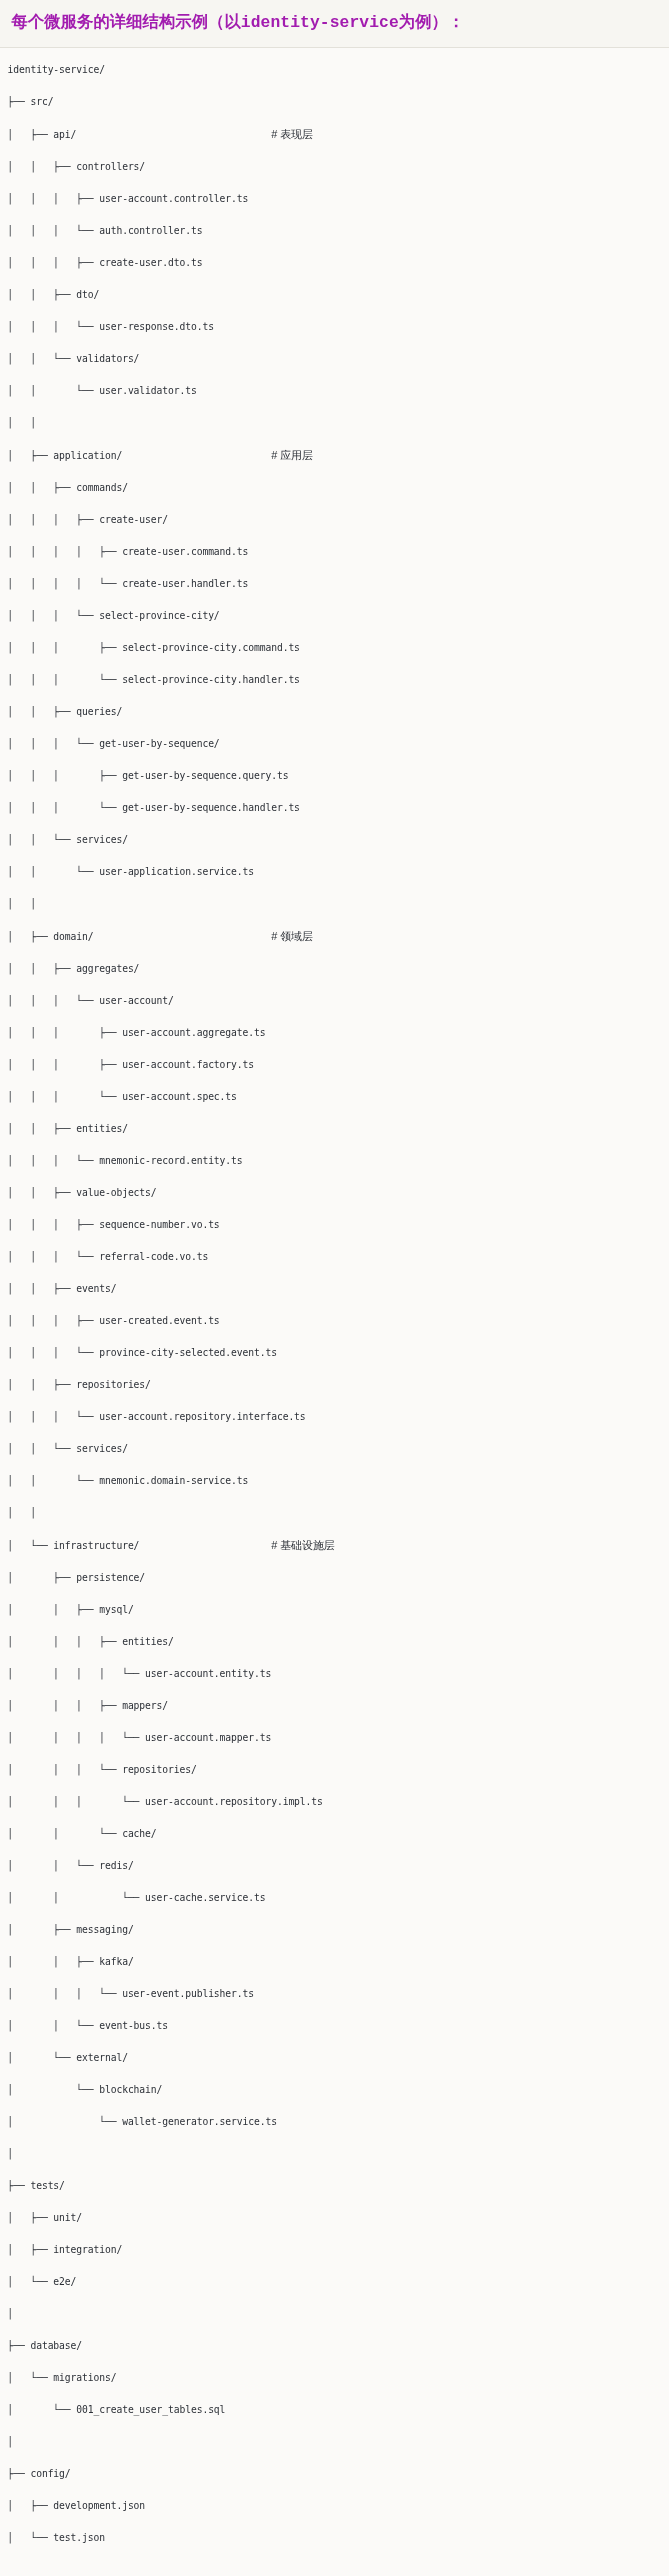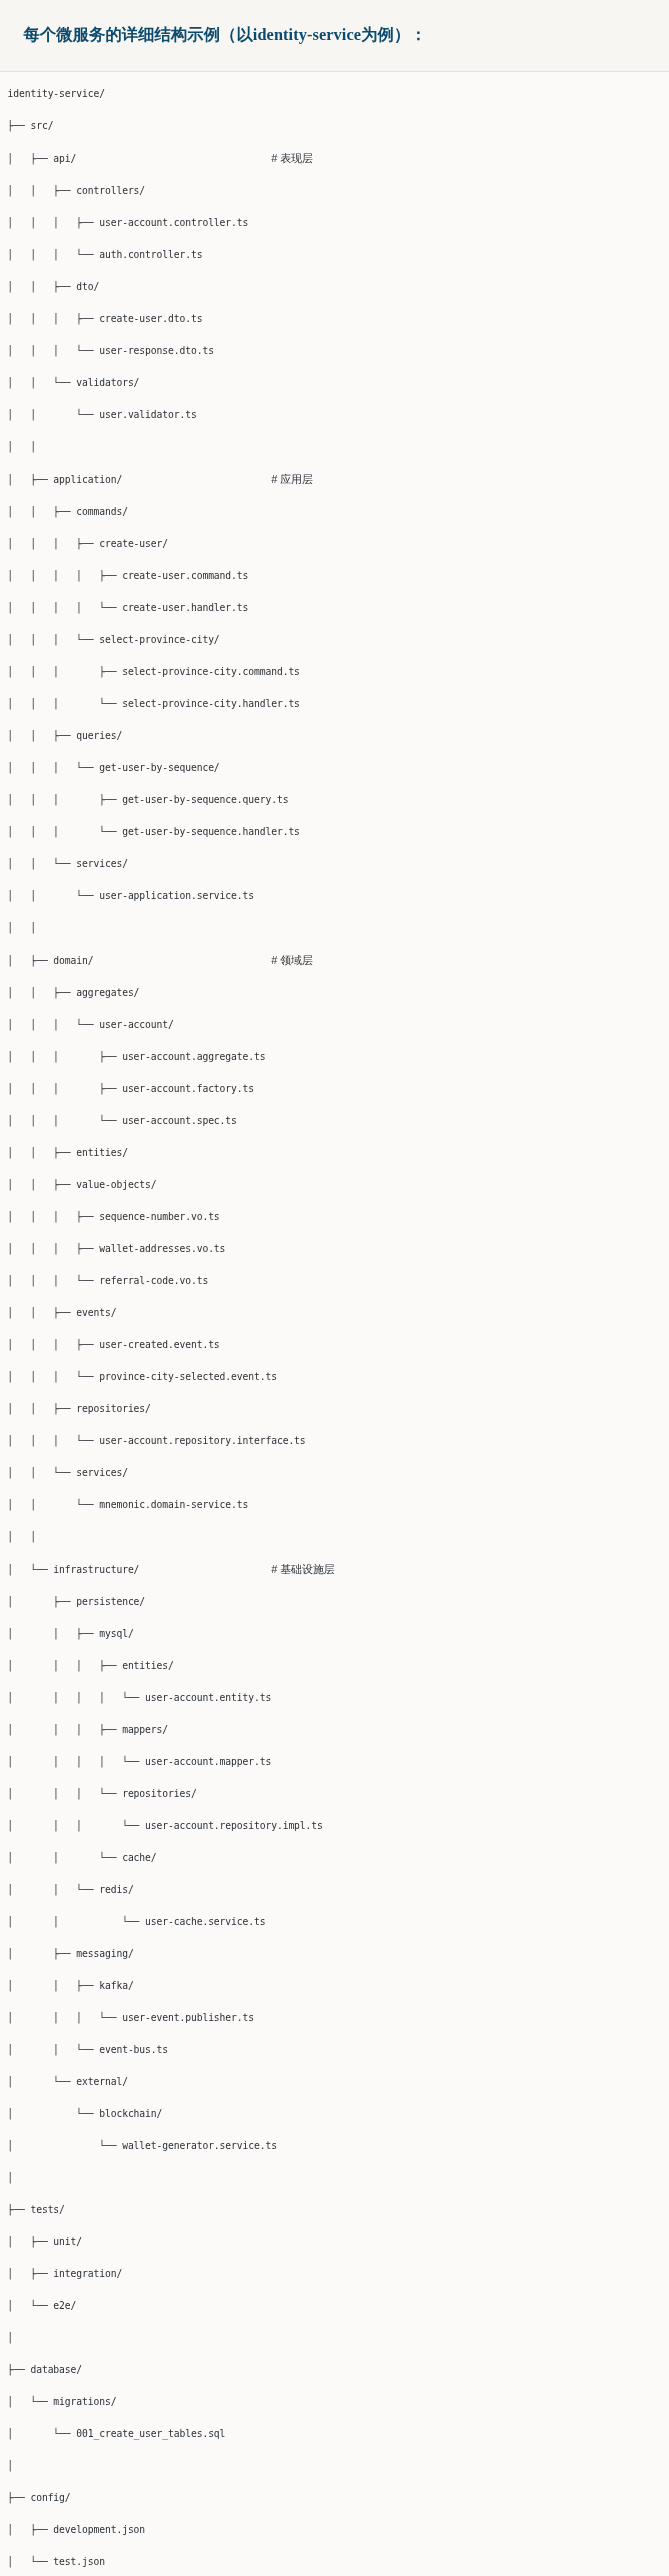--- a/index.html
+++ b/index.html
@@ -19,23 +19,23 @@
   .title-block {
     background: #f7f6f2;
     padding: 8.8px 7.5px 10px 7.5px;
     border-bottom: 0.6px solid #e3e1da;
   }
   .doc-title {
     font-size: 16.3px;
     font-weight: bold;
     line-height: 1.25;
     letter-spacing: 0.1px;
-    color: #0c4a6e;
-    margin: 16px;
-    font-family: Liberation Serif, serif;
+    color: #a21caf;
+    margin: 4px;
+    font-family: Liberation Mono, monospace;
   }
 
   
   .tree-block {
     background: #fbfaf8;
     padding: 13.8px 7.5px 16.3px 7.5px;
     border-bottom: 0.6px solid #e3e1da;
   }
   .tree {
     margin: 0;
@@ -63,22 +63,22 @@
   <h1 class="doc-title">每个微服务的详细结构示例（以identity-service为例）：</h1>
 </section>
 
 <section class="tree-block">
   <pre class="tree" id="tree-root"><span class="row"><span>identity-service/</span></span>
 <span class="row"><span>├── src/</span></span>
 <span class="row"><span>│   ├── api/</span><span>                                  </span><span class="cmt"># 表现层</span></span>
 <span class="row"><span>│   │   ├── controllers/</span></span>
 <span class="row"><span>│   │   │   ├── user-account.controller.ts</span></span>
 <span class="row"><span>│   │   │   └── auth.controller.ts</span></span>
+<span class="row"><span>│   │   │   ├── create-user.dto.ts</span></span>
 <span class="row"><span>│   │   ├── dto/</span></span>
-<span class="row"><span>│   │   │   ├── create-user.dto.ts</span></span>
 <span class="row"><span>│   │   │   └── user-response.dto.ts</span></span>
 <span class="row"><span>│   │   └── validators/</span></span>
 <span class="row"><span>│   │       └── user.validator.ts</span></span>
 <span class="row"><span>│   │</span></span>
 <span class="row"><span>│   ├── application/</span><span>                          </span><span class="cmt"># 应用层</span></span>
 <span class="row"><span>│   │   ├── commands/</span></span>
 <span class="row"><span>│   │   │   ├── create-user/</span></span>
 <span class="row"><span>│   │   │   │   ├── create-user.command.ts</span></span>
 <span class="row"><span>│   │   │   │   └── create-user.handler.ts</span></span>
 <span class="row"><span>│   │   │   └── select-province-city/</span></span>
@@ -91,23 +91,23 @@
 <span class="row"><span>│   │   └── services/</span></span>
 <span class="row"><span>│   │       └── user-application.service.ts</span></span>
 <span class="row"><span>│   │</span></span>
 <span class="row"><span>│   ├── domain/</span><span>                               </span><span class="cmt"># 领域层</span></span>
 <span class="row"><span>│   │   ├── aggregates/</span></span>
 <span class="row"><span>│   │   │   └── user-account/</span></span>
 <span class="row"><span>│   │   │       ├── user-account.aggregate.ts</span></span>
 <span class="row"><span>│   │   │       ├── user-account.factory.ts</span></span>
 <span class="row"><span>│   │   │       └── user-account.spec.ts</span></span>
 <span class="row"><span>│   │   ├── entities/</span></span>
+<span class="row"><span>│   │   │   └── mnemonic-record.entity.ts</span></span>
 <span class="row"><span>│   │   ├── value-objects/</span></span>
 <span class="row"><span>│   │   │   ├── sequence-number.vo.ts</span></span>
-<span class="row"><span>│   │   │   ├── wallet-addresses.vo.ts</span></span>
 <span class="row"><span>│   │   │   └── referral-code.vo.ts</span></span>
 <span class="row"><span>│   │   ├── events/</span></span>
 <span class="row"><span>│   │   │   ├── user-created.event.ts</span></span>
 <span class="row"><span>│   │   │   └── province-city-selected.event.ts</span></span>
 <span class="row"><span>│   │   ├── repositories/</span></span>
 <span class="row"><span>│   │   │   └── user-account.repository.interface.ts</span></span>
 <span class="row"><span>│   │   └── services/</span></span>
 <span class="row"><span>│   │       └── mnemonic.domain-service.ts</span></span>
 <span class="row"><span>│   │</span></span>
 <span class="row"><span>│   └── infrastructure/</span><span>                       </span><span class="cmt"># 基础设施层</span></span>

